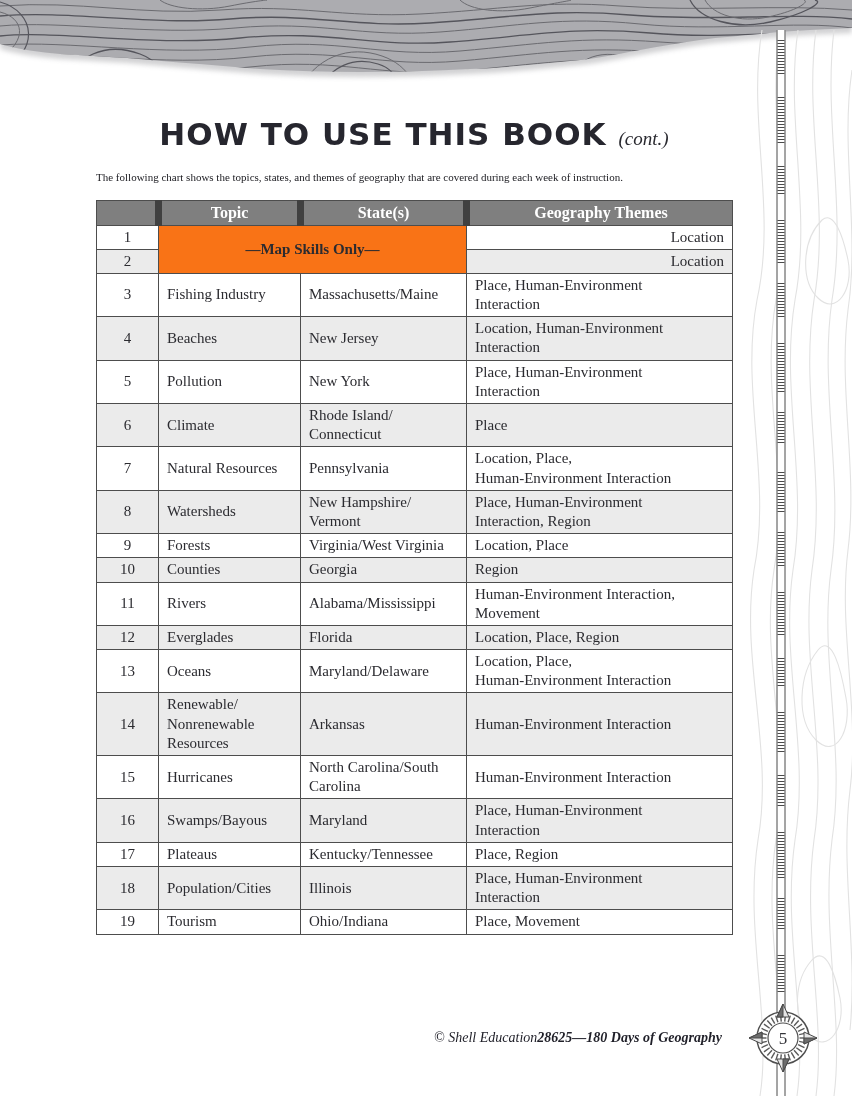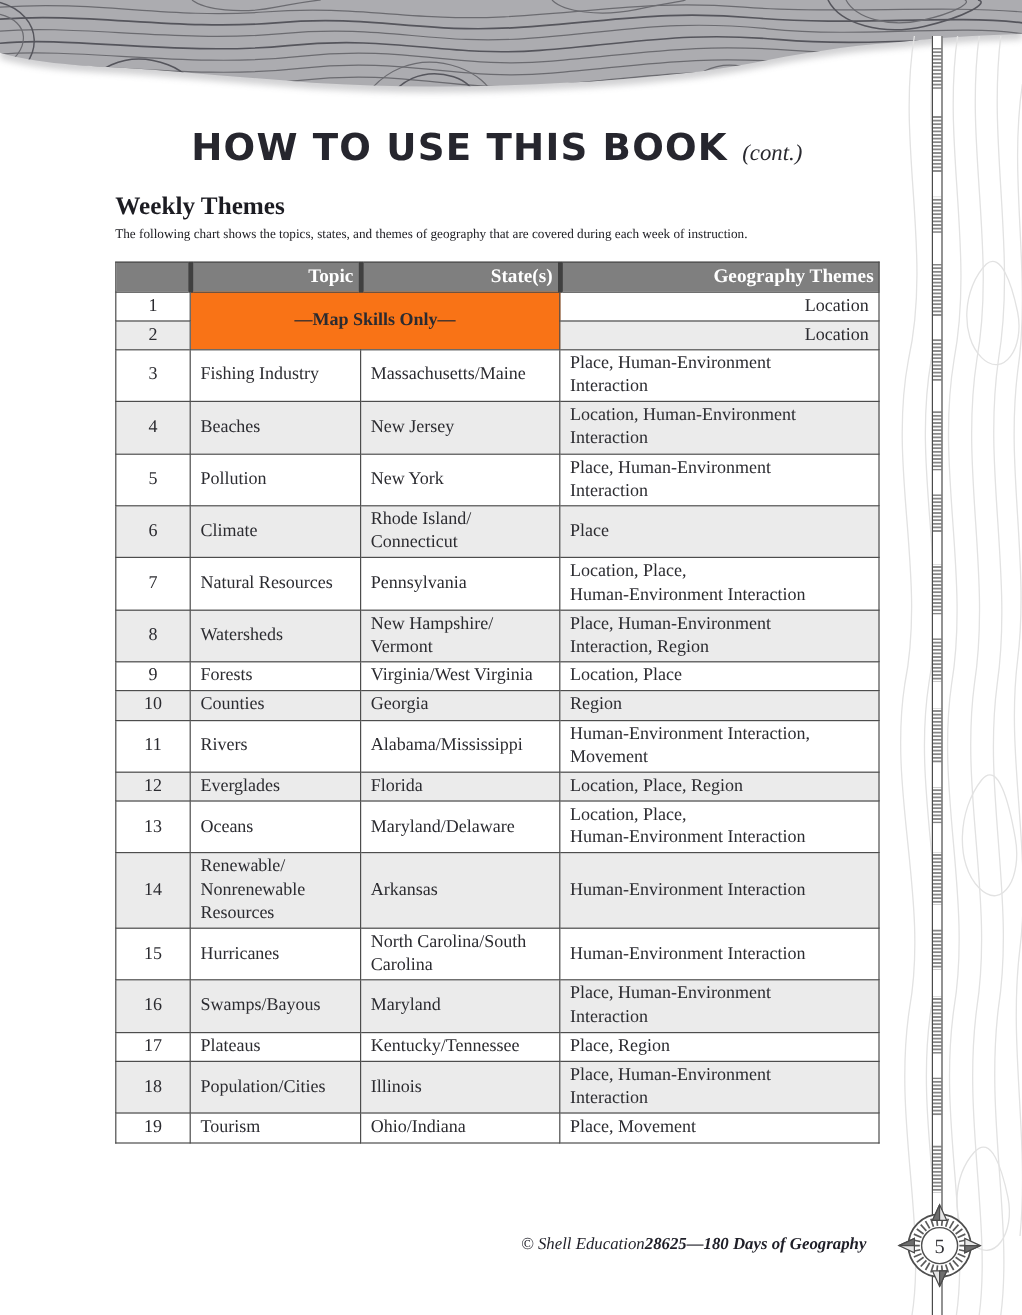--- a/index.html
+++ b/index.html
@@ -7,21 +7,21 @@
     width:852px;height:1096px;position:relative;overflow:hidden;
     background:#ffffff;
     font-family:"Liberation Serif",serif;
   }
   
   .topo-band{position:absolute;top:0;left:0;width:852px;height:96px;}
   .right-contours{position:absolute;top:30px;right:0;width:130px;height:1066px;}
   .surveyor-rod{position:absolute;top:30px;left:775px;width:12px;height:1066px;}
   .compass{position:absolute;top:996px;left:741px;width:84px;height:84px;}
   
-  .content{position:absolute;left:96px;top:105px;width:636px;}
+  .content{position:absolute;left:96px;top:116px;width:636px;}
   .title-line{text-align:center;margin:0 0 18px 0;white-space:nowrap;}
   .title-main{
     font-family:"DejaVu Sans",sans-serif;font-weight:800;font-size:31px;
     letter-spacing:1px;color:#26262e;
   }
   .title-cont{
     font-family:"Liberation Serif",serif;font-style:italic;font-size:19px;color:#2a2a30;
     margin-left:8px;
   }
   .section-heading{
@@ -32,21 +32,21 @@
   }
   
   table.weekly{
     width:636px;border-collapse:collapse;font-size:15px;color:#2b2b30;
     table-layout:fixed;
   }
   table.weekly th{
     background:#7f7f7f;color:#ffffff;font-weight:bold;font-size:16px;
     padding:3px 4px;border:1px solid #4d4d4d;text-align:center;
   }
-  table.weekly th + th{border-left:4px solid #404040;text-align:right;}
+  table.weekly th + th{border-left:7px solid #404040;}
   table.weekly td{
     border:1px solid #4d4d4d;padding:2px 8px;vertical-align:middle;
     white-space:pre-line;line-height:1.28;
   }
   td.week{text-align:center;padding:2px 2px;}
   td.merged{background:#f97316;text-align:center;font-weight:bold;}
   td.theme-center{text-align:right;}
   tbody.map-skills tr:nth-child(2) td{background:#ebebeb;}
   tbody.gen tr:nth-child(even) td{background:#ebebeb;}
   
@@ -139,21 +139,20 @@
       <rect x="2.5" y="986" width="7" height="36" fill="url(#ticks)"></rect>
     </g>
 </svg>
 
 <div class="content">
   <div class="title-line">
     <span class="title-main">HOW TO USE THIS BOOK</span>
     <span class="title-cont">(cont.)</span>
   </div>
 
-  <div class="section-heading">Weekly Themes</div>
   <p class="intro">The following chart shows the topics, states, and themes of geography that are covered during each week of instruction.</p>
 
   <table class="weekly">
     <colgroup>
       <col style="width:62px">
         <col style="width:142px">
         <col style="width:166px">
         <col style="width:266px">
     </colgroup>
     <thead>

